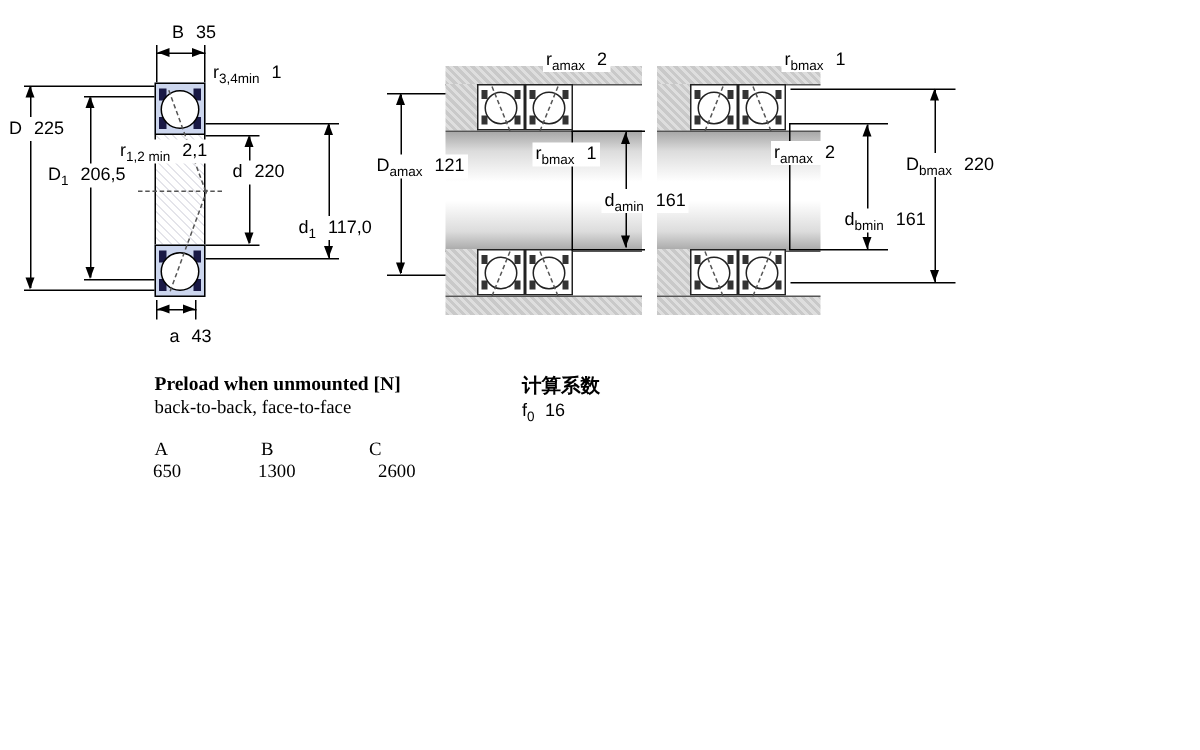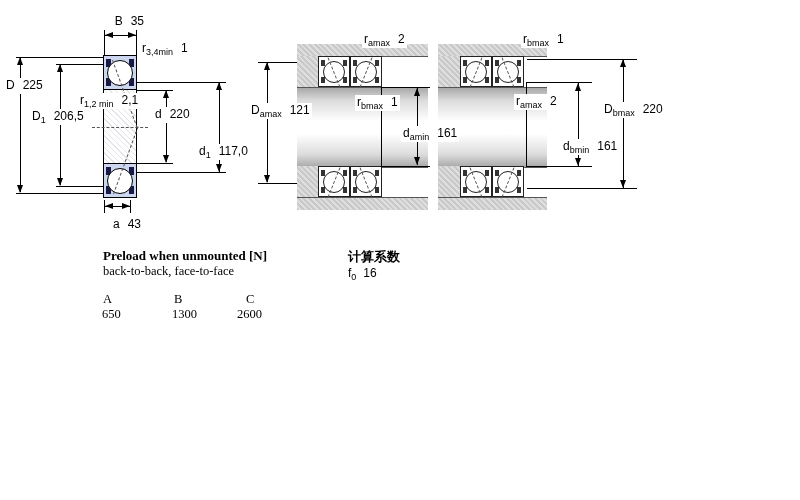--- a/index.html
+++ b/index.html
@@ -210,15 +210,15 @@
   <span class="txt serif" style="left:103px;top:248px;font-size:13px;font-weight:bold;">Preload when unmounted [N]</span>
 
   <span class="txt serif" style="left:348px;top:248px;font-size:13px;font-weight:bold;">计算系数</span>
   <span class="txt" style="left:348px;top:266px;font-size:12px;"><span>f</span><sub style="font-size:9px;">0</sub><span style="margin-left:7px;">16</span></span>
 
   <span class="txt serif" style="left:103px;top:292px;font-size:12.5px;">A</span>
   <span class="txt serif" style="left:174px;top:292px;font-size:12.5px;">B</span>
   <span class="txt serif" style="left:246px;top:292px;font-size:12.5px;">C</span>
   <span class="txt serif" style="left:102px;top:307px;font-size:12.5px;">650</span>
   <span class="txt serif" style="left:172px;top:307px;font-size:12.5px;">1300</span>
-  <span class="txt serif" style="left:237px;top:307px;font-size:12.5px;">2600</span>
+  <span class="txt serif" style="left:252px;top:307px;font-size:12.5px;">2600</span>
 
 </div>
 
 </body></html>

